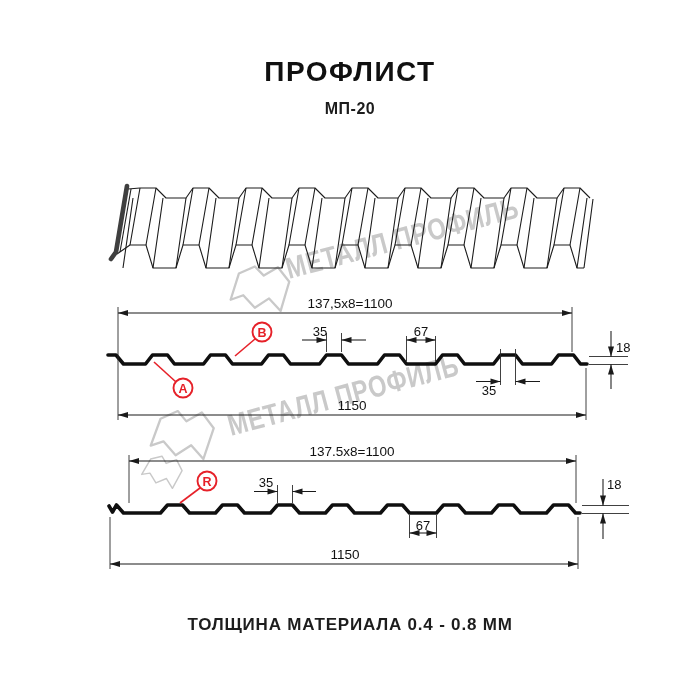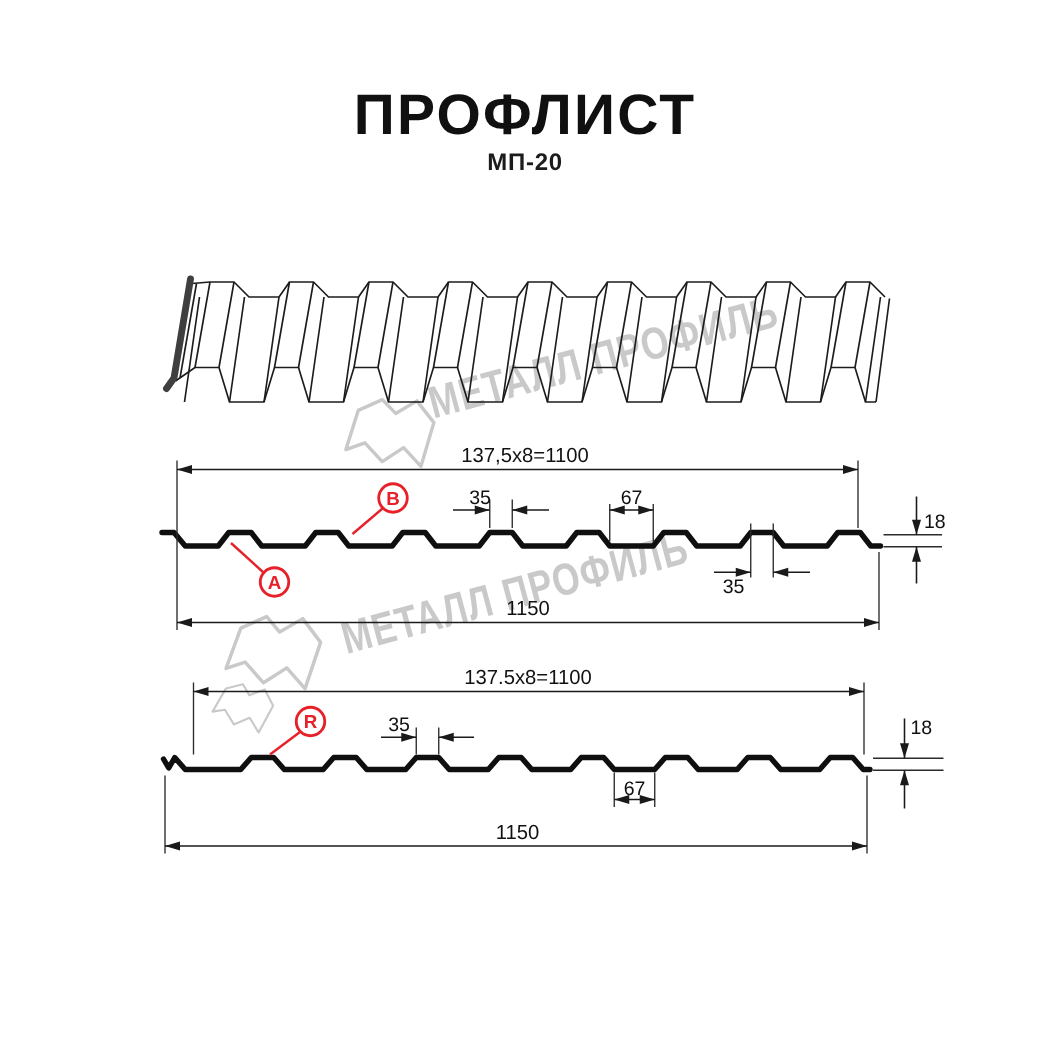--- a/index.html
+++ b/index.html
@@ -1,19 +1,19 @@
 <!DOCTYPE html>
 <html><head>
 <meta charset="utf-8">
 <style>
   html,body{margin:0;padding:0;background:#fff;}
   .canvas{position:relative;width:700px;height:700px;background:#ffffff;overflow:hidden;
           font-family:"Liberation Sans",sans-serif;}
   .title{position:absolute;left:0;right:0;top:56px;text-align:center;
-         font-size:38px;font-weight:700;letter-spacing:1.5px;color:#101010;}
+         font-size:28px;font-weight:700;letter-spacing:1.5px;color:#101010;}
   .subtitle{position:absolute;left:0;right:0;top:100px;text-align:center;
          font-size:16px;font-weight:700;letter-spacing:0.5px;color:#1c1c1c;}
   .footer{position:absolute;left:0;right:0;top:615px;text-align:center;
          font-size:17px;font-weight:700;letter-spacing:0.8px;color:#1d1d1d;}
   svg{position:absolute;left:0;top:0;}
   .thin{stroke:#1a1a1a;stroke-width:1.05;fill:none;}
   .ext{stroke:#2b2b2b;stroke-width:0.9;fill:none;}
   .prof{stroke:#0f0f0f;stroke-width:3.6;fill:none;stroke-linejoin:round;stroke-linecap:round;}
   .d3{stroke:#1c1c1c;stroke-width:1.1;fill:none;stroke-linejoin:round;}
   .d3e{stroke:#3f3f3f;stroke-width:4.6;fill:none;stroke-linecap:round;stroke-linejoin:round;}
@@ -154,13 +154,14 @@
       <text class="dimtxt" x="607" y="489">18</text>
 
       <g>
         <path class="red" d="M200,488 L180,503"></path>
         <circle class="redc" cx="207" cy="481" r="9.5"></circle>
         <text class="redt" x="207" y="485.5" text-anchor="middle">R</text>
       </g>
     </g>
   </svg>
 
+  <div class="footer">ТОЛЩИНА МАТЕРИАЛА 0.4 - 0.8 ММ</div>
 </div>
 
 </body></html>

